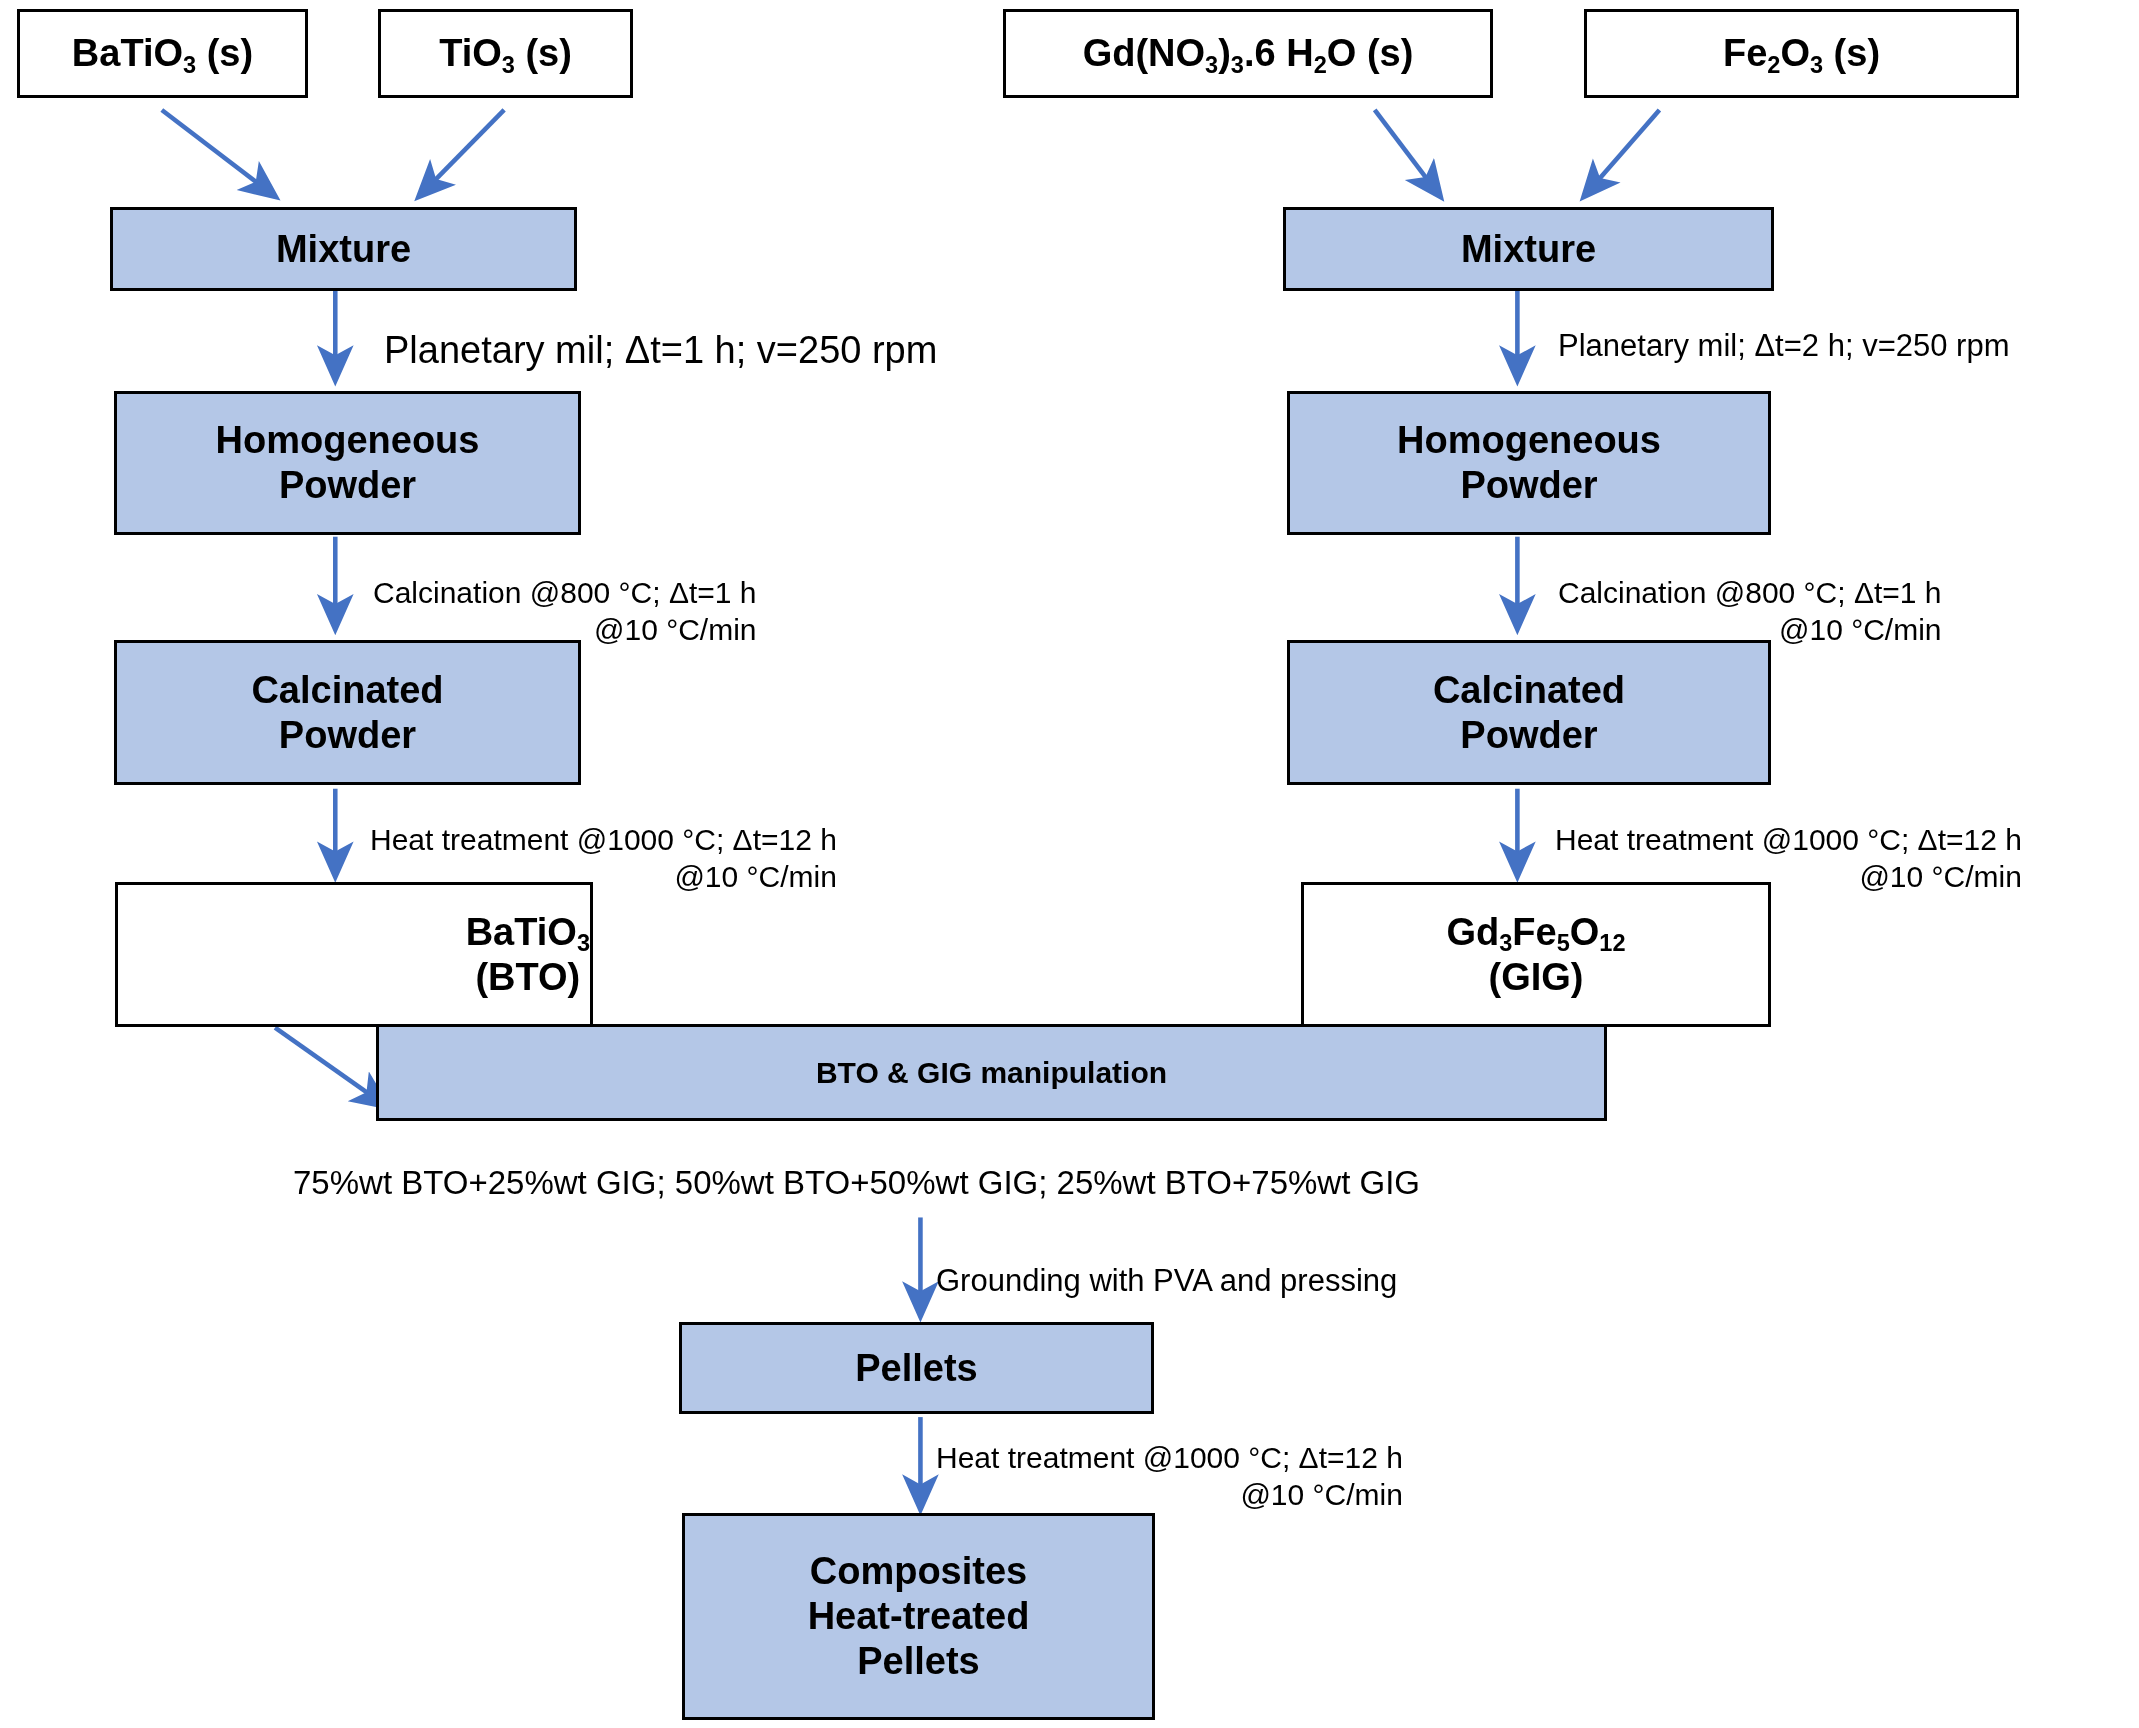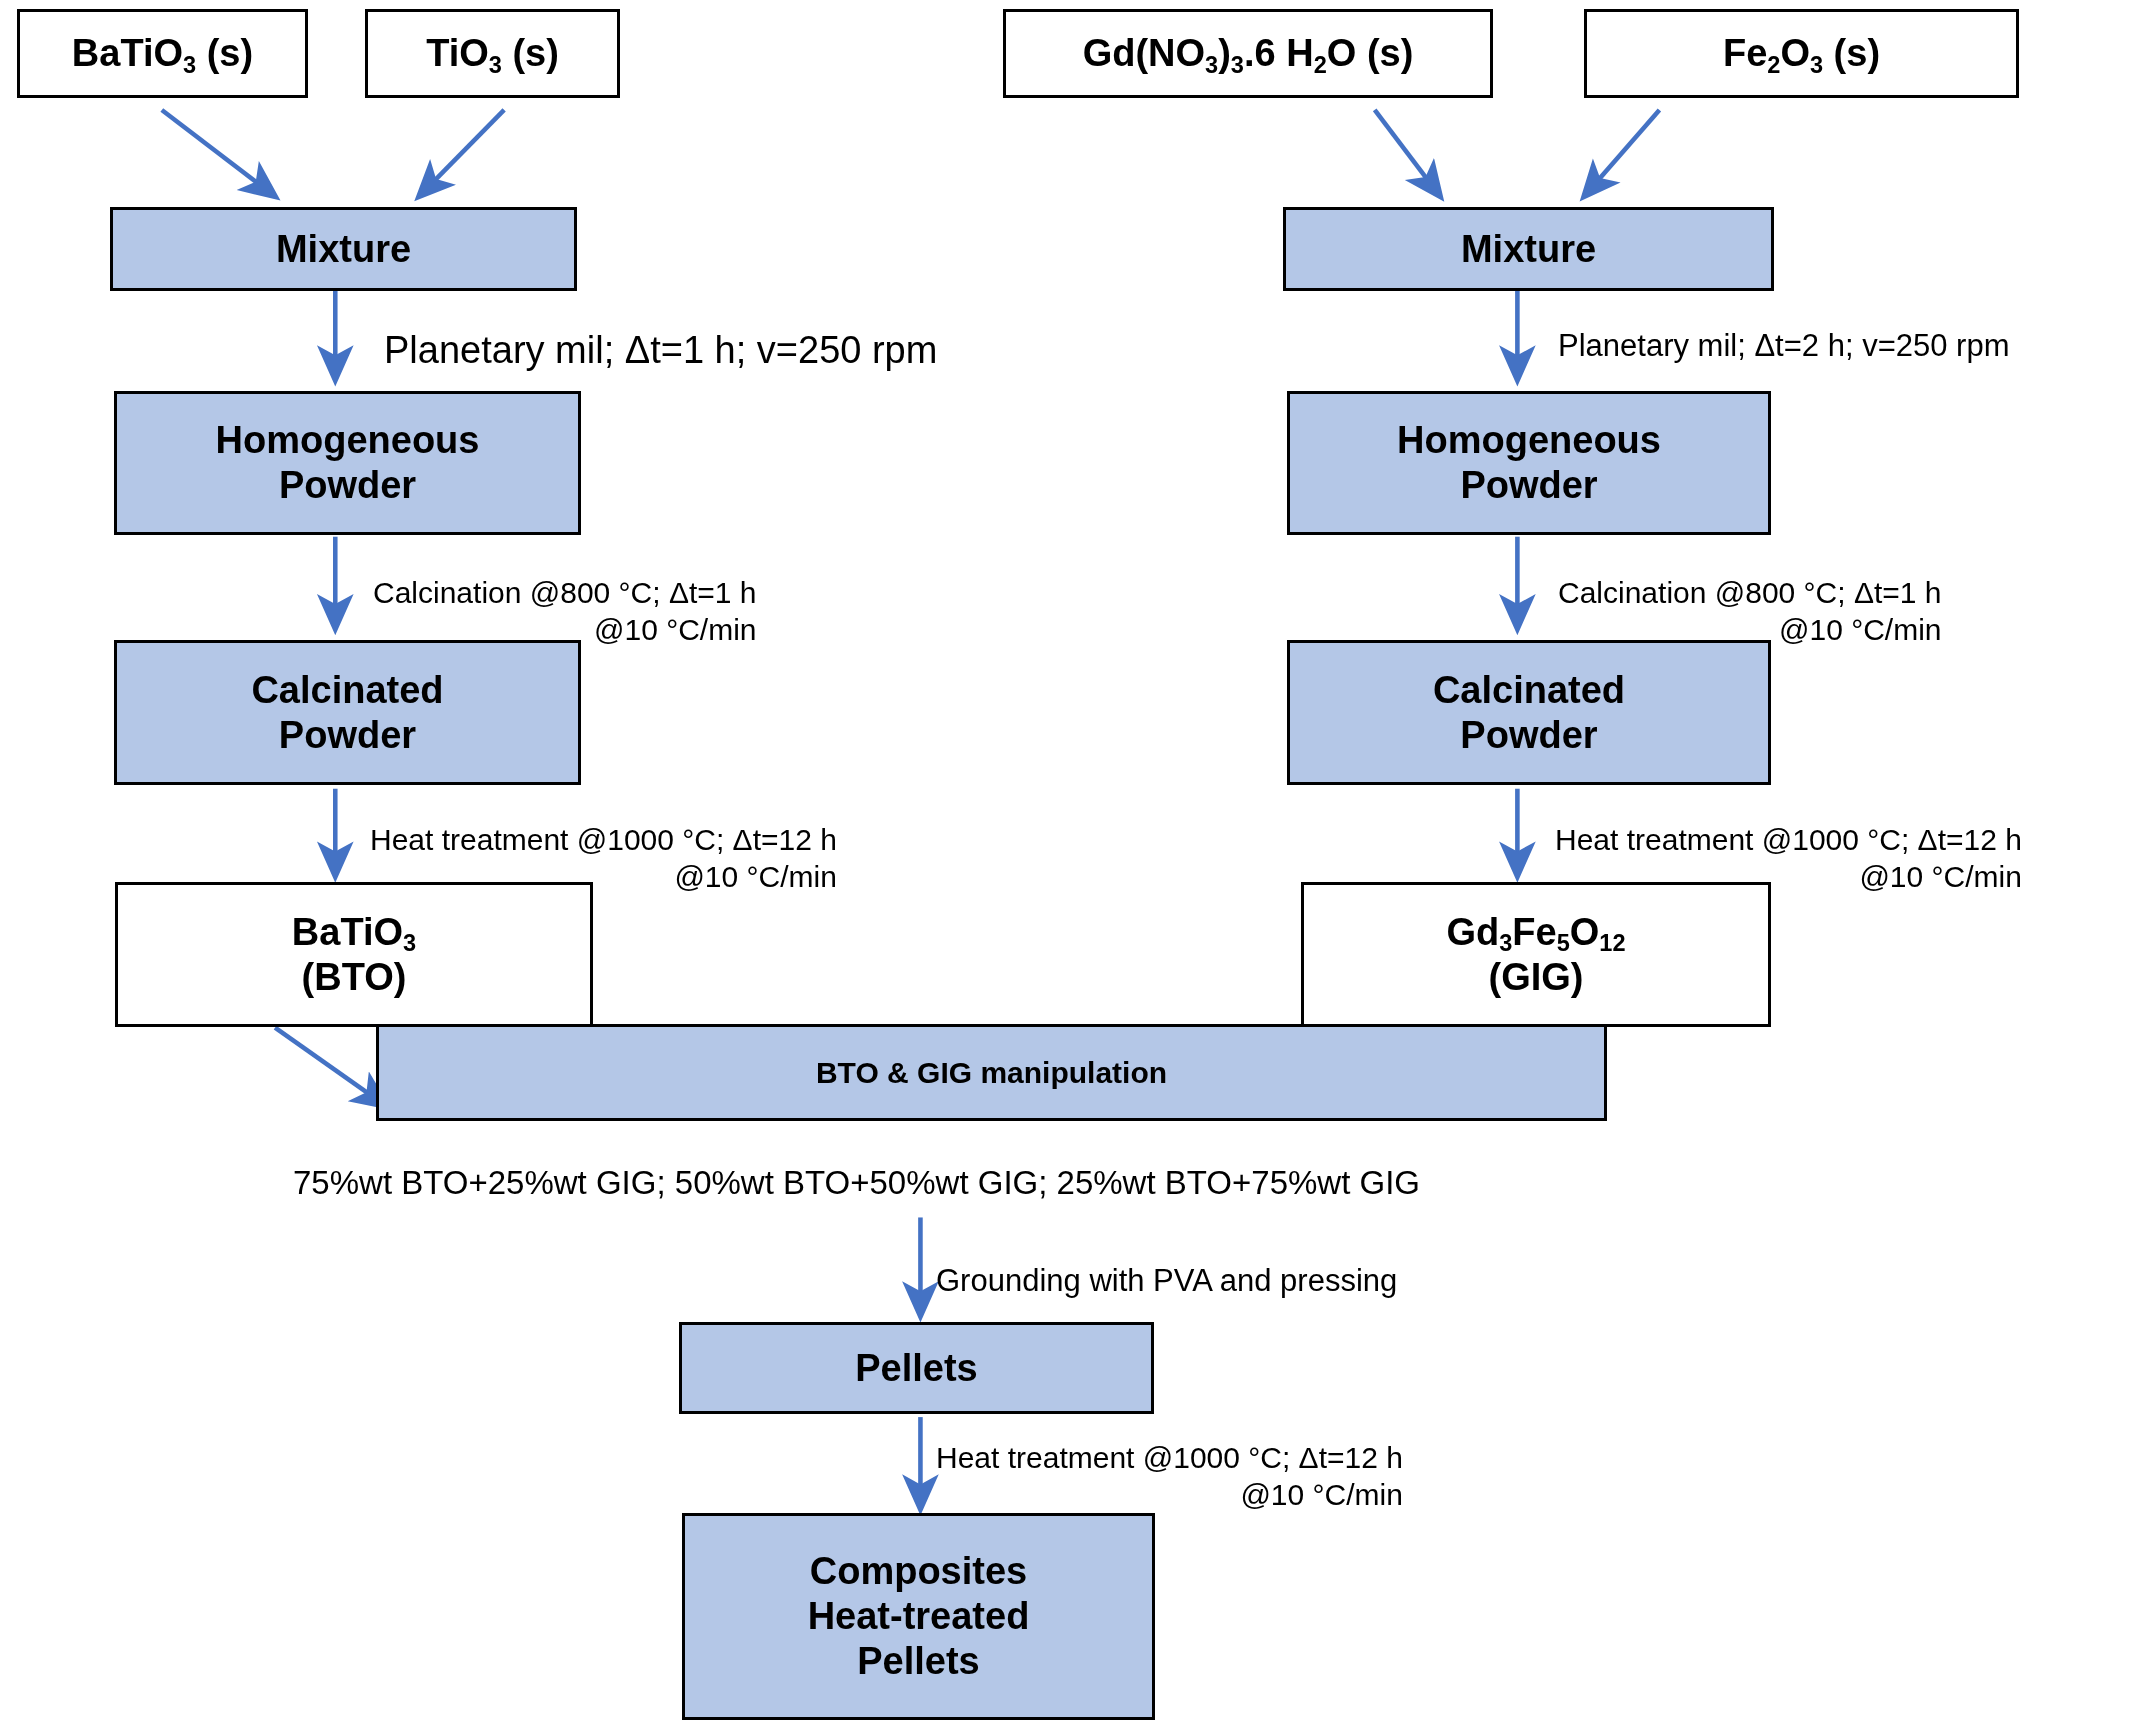--- a/index.html
+++ b/index.html
@@ -87,21 +87,21 @@
       <line x1="1406" y1="2165" x2="1406" y2="2305"></line>
     </g>
   </svg>
 
   <div class="node white" style="left:17px; top:9.2px; width:291px; height:89px; font-size:38px;">
     <span>
       <span>BaTiO</span><sub>3</sub><span> (s)</span>
     </span>
   </div>
 
-  <div class="node white" style="left:365px; top:9.2px; width:255px; height:89px; font-size:38px;">
+  <div class="node white" style="left:378px; top:9.2px; width:255px; height:89px; font-size:38px;">
     <span>
       <span>TiO</span><sub>3</sub><span> (s)</span>
     </span>
   </div>
 
   <div class="node blue" style="left:110px; top:207px; width:467px; height:84px; font-size:38px;">
     <span>Mixture</span>
   </div>
 
   <div class="label" style="left:384px; top:327px; font-size:38px;">Planetary mil; Δt=1 h; v=250  rpm</div>
@@ -123,21 +123,21 @@
       <span class="two-line">Calcinated</span>
       <span class="two-line">Powder</span>
     </span>
   </div>
 
   <div class="label" style="left:370px; top:822px; font-size:30px;">
     <span class="two-line">Heat treatment @1000 °C; Δt=12  h</span>
     <span class="two-line" style="display:block; text-align:right;">@10 °C/min</span>
   </div>
 
-  <div class="node white" style="left:115px; top:882px; width:478px; height:145px; font-size:38px;">
+  <div class="node white" style="left:115px; top:882px; width:478px; height:145px; font-size:38px;justify-content:flex-end;">
     <span>
       <span class="two-line"><span>BaTiO</span><sub>3</sub></span>
       <span class="two-line">(BTO)</span>
     </span>
   </div>
 
   <div class="node white" style="left:1003px; top:9.2px; width:490px; height:89px; font-size:38px;text-align:center;">
     <span>
       <span>Gd(NO</span><sub>3</sub><span>)</span><sub>3</sub><span>.6 H</span><sub>2</sub><span>O (s)</span>
     </span>

